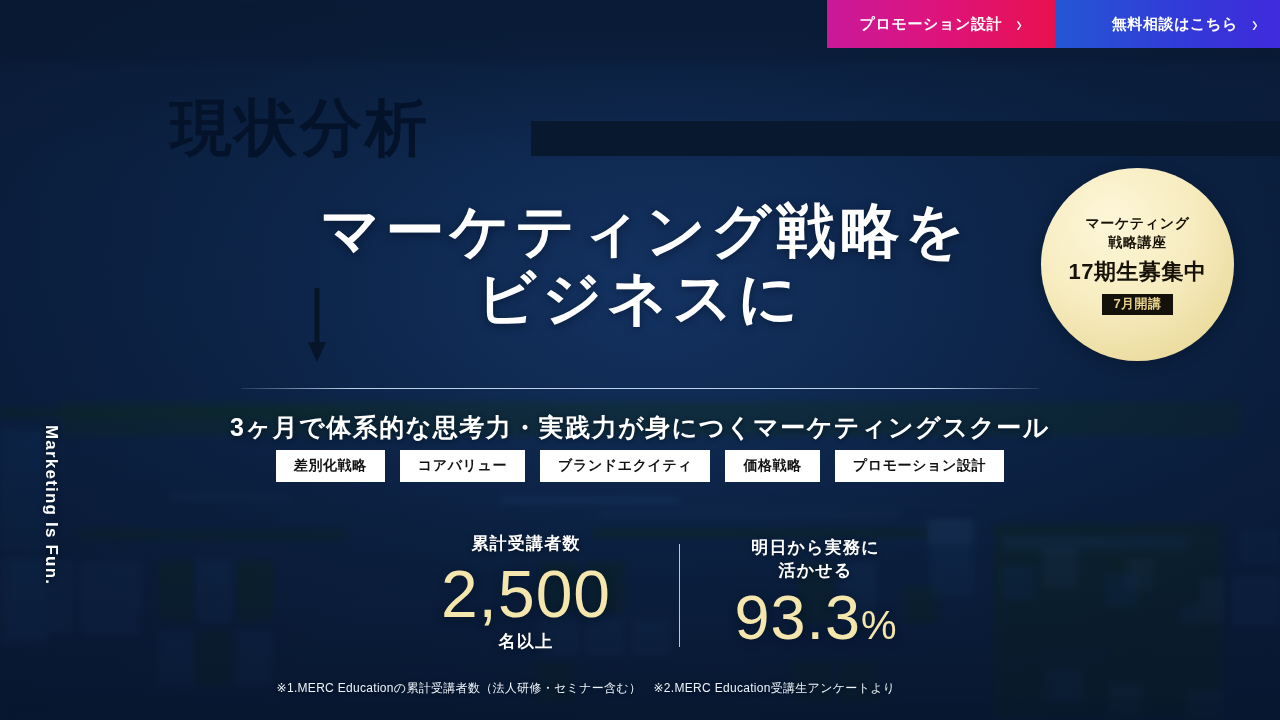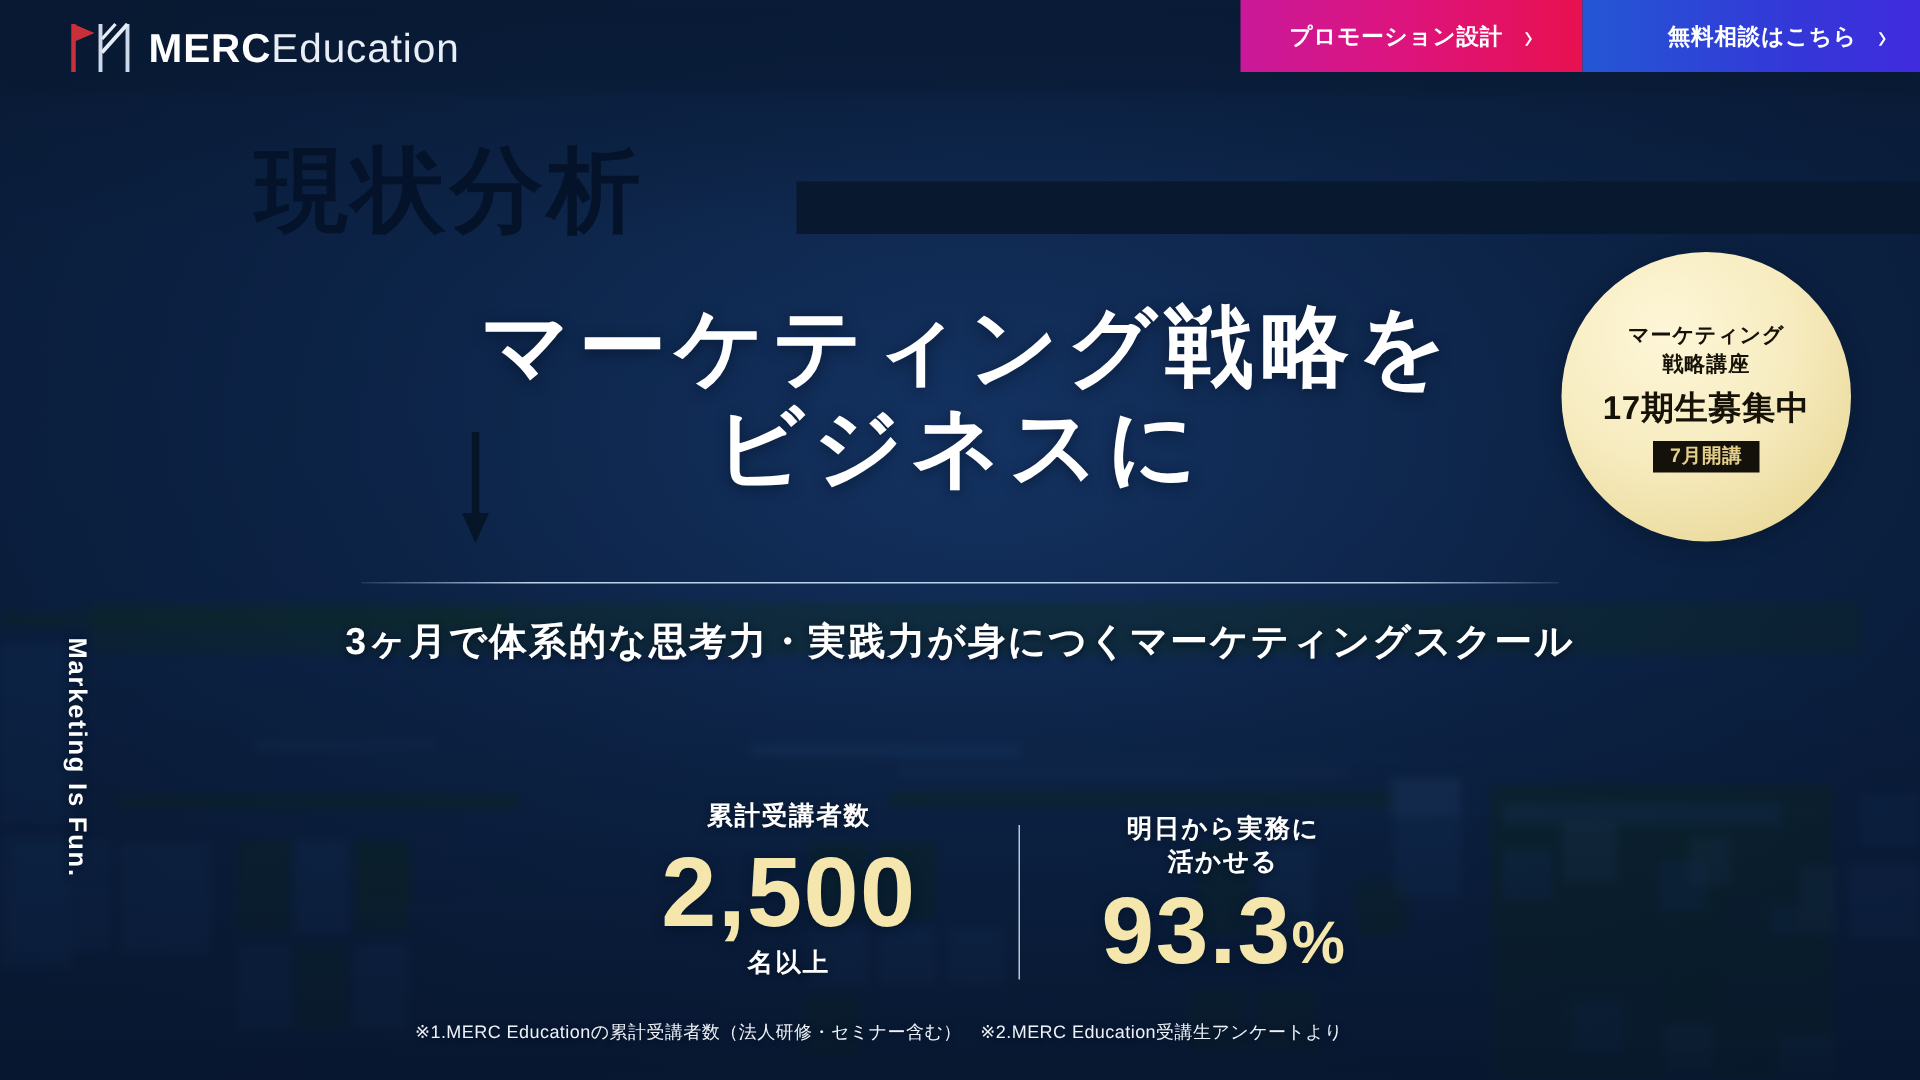--- a/index.html
+++ b/index.html
@@ -255,41 +255,41 @@
   }
 
   
   #stats {
     position: absolute;
     left: 0;
     top: 533px;
     width: 1280px;
     display: flex;
     justify-content: center;
-    align-items: flex-end;
+    align-items: center;
     gap: 0;
     padding-left: 44px;
   }
   .stat {
     display: flex;
     flex-direction: column;
     align-items: center;
     color: #ffffff;
   }
   .stat-label {
     font-size: 17px;
     font-weight: 700;
     letter-spacing: 1.2px;
     line-height: 1.32;
     text-align: center;
     text-shadow: 0 1px 5px rgba(4,16,34,.8);
   }
   .stat-value {
     color: #f4e6ac;
-    font-weight: 700;
+    font-weight: 400;
     letter-spacing: 1px;
     line-height: 1;
     text-shadow: 0 2px 8px rgba(4,16,34,.6);
   }
   #stat1 { width: 250px; }
   #stat1 .stat-value { font-size: 66px; margin-top: 6px; }
   #stat1-suffix {
     font-size: 17px;
     font-weight: 700;
     letter-spacing: 1.4px;
@@ -402,33 +402,20 @@
     <div class="tx tx-blue2" style="left:500px; top:496px; width:180px; height:8px;"></div>
     <div class="tx tx-pale" style="left:170px; top:494px; width:120px; height:6px; opacity:.14;"></div>
 
     <div class="tx tx-dark" style="left:0;   top:700px; width:1280px; height:20px; opacity:.3;"></div>
   </div>
 
   <div id="vignette"></div>
 
   <div id="header">
 
-    <div id="logo">
-      <svg id="logo-mark" viewBox="0 0 46 38">
-        <path d="M5 3 L5 35" stroke="#c9303b" stroke-width="3" fill="none"></path>
-        <path d="M5 3 L19 9 L5 15 Z" fill="#c9303b"></path>
-        <path d="M23 3 L23 35" stroke="#cdd9ea" stroke-width="2.6" fill="none"></path>
-        <path d="M41 3 L41 35" stroke="#cdd9ea" stroke-width="2.6" fill="none"></path>
-        <path d="M24 22 L41 3" stroke="#e6edf7" stroke-width="2.6" fill="none"></path>
-        <path d="M24 13 L33 3" stroke="#e6edf7" stroke-width="2.2" fill="none"></path>
-      </svg>
-      <span id="logo-text">
-        <span class="b">MERC</span><span class="l">Education</span>
-      </span>
-    </div>
 
     <div class="hbtn" id="btn-apply">
       <span>プロモーション設計</span>
       <span class="chev">›</span>
     </div>
 
     <div class="hbtn" id="btn-consult">
       <span>無料相談はこちら</span>
       <span class="chev">›</span>
     </div>
@@ -454,20 +441,27 @@
       <div id="badge-l1">マーケティング</div>
       <div id="badge-l2">戦略講座</div>
       <div id="badge-main">17期生募集中</div>
       <div id="badge-chip">7月開講</div>
     </div>
 
     <div id="divider"></div>
 
     <div id="subtitle">3ヶ月で体系的な思考力・実践力が身につくマーケティングスクール</div>
 
+    <div id="tags">
+      <div class="tag">差別化戦略</div>
+      <div class="tag">コアバリュー</div>
+      <div class="tag">ブランドエクイティ</div>
+      <div class="tag">価格戦略</div>
+      <div class="tag">プロモーション設計</div>
+    </div>
 
     <div id="stats">
 
       <div class="stat" id="stat1">
         <div class="stat-label">累計受講者数</div>
         <div class="stat-value">2,500</div>
         <div id="stat1-suffix">名以上</div>
       </div>
 
       <div id="stat-sep"></div>

